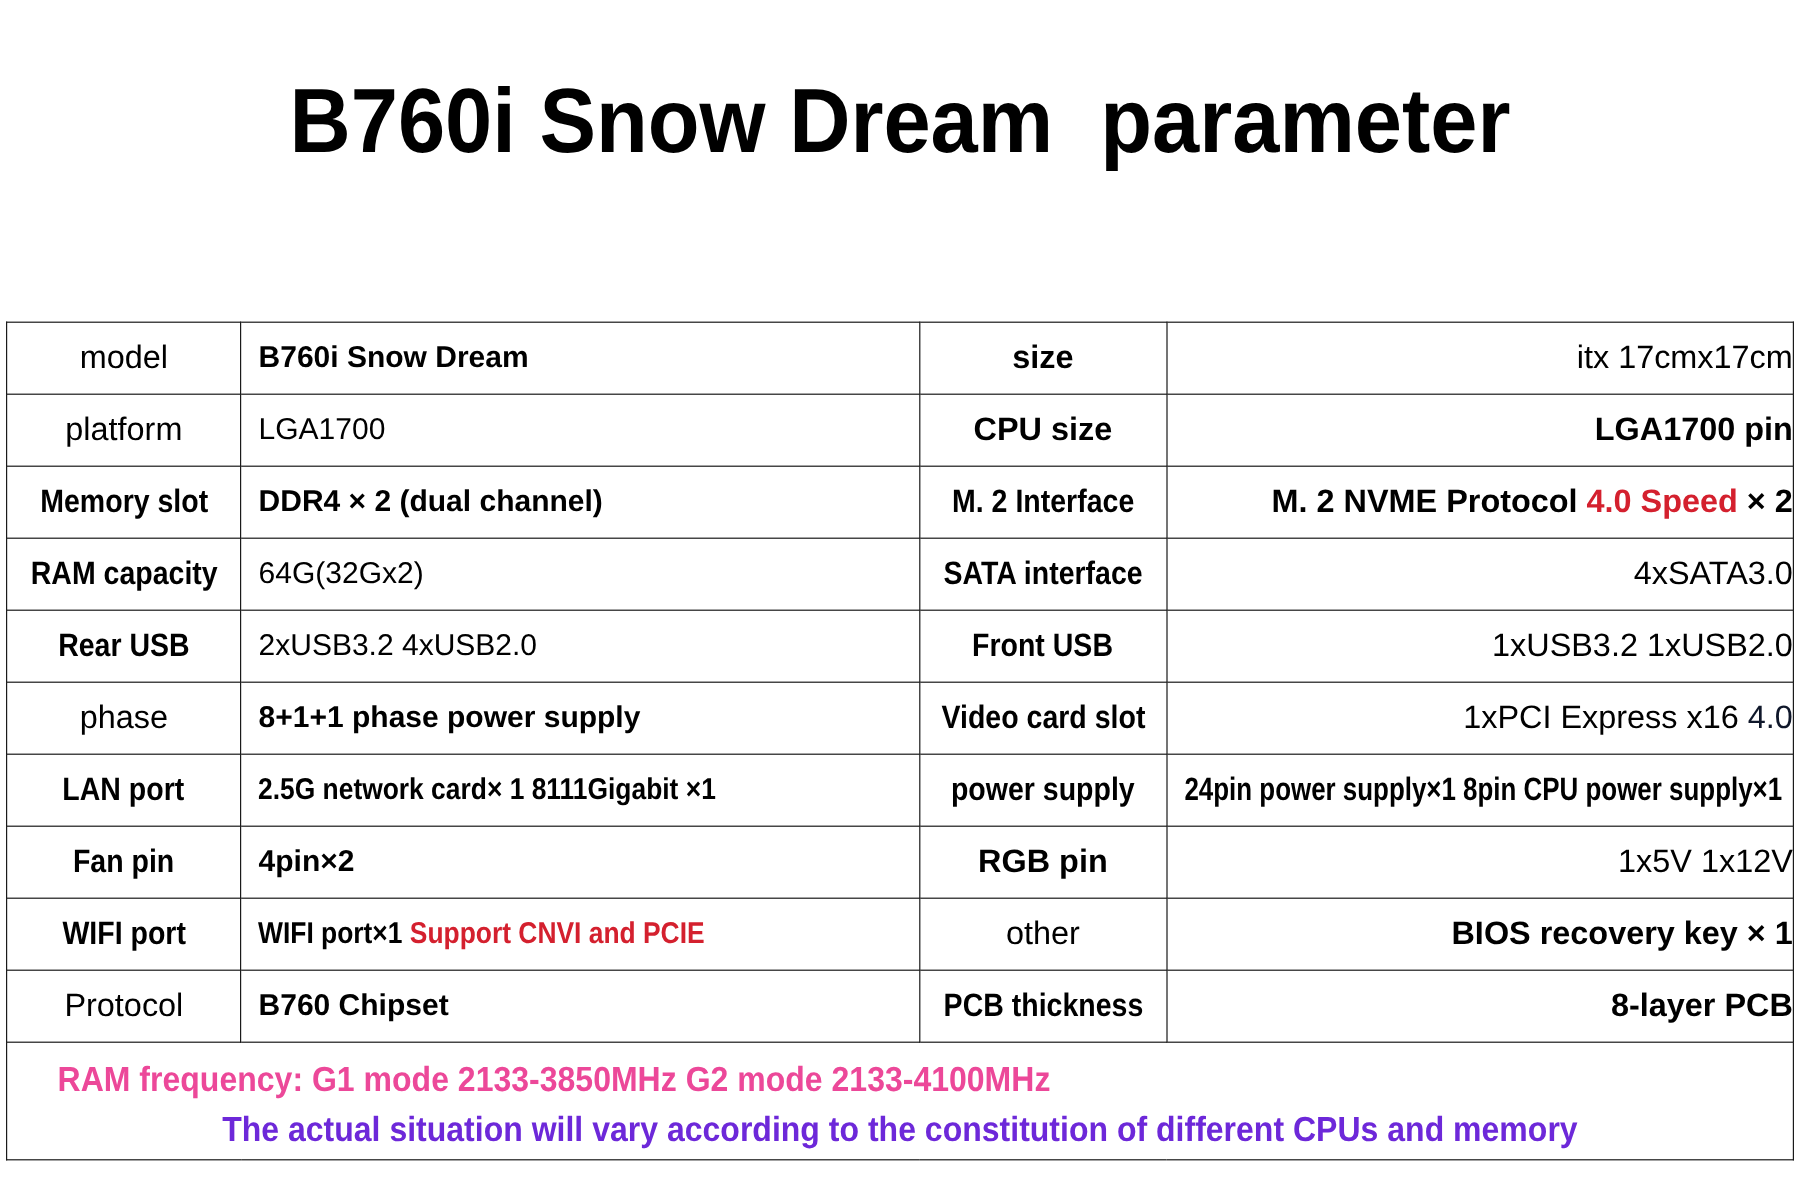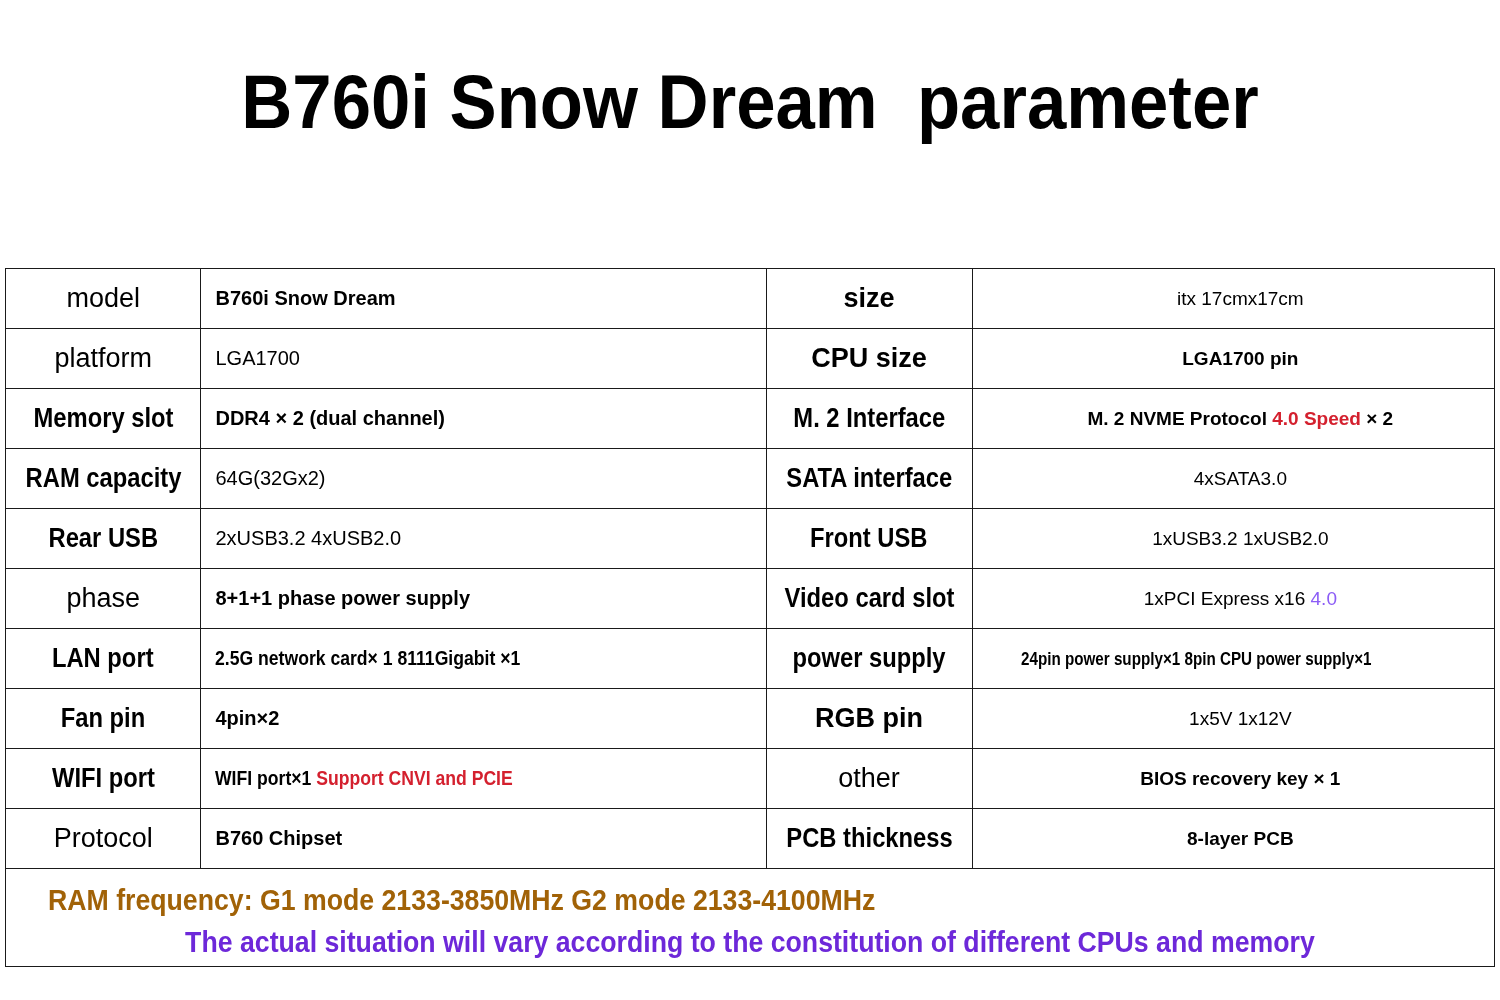--- a/index.html
+++ b/index.html
@@ -61,33 +61,33 @@
   .col-label {
     width: 183px;
     text-align: center;
     font-size: 27px;
     font-weight: normal;
   }
   .col-value-left {
     width: 529px;
     text-align: left;
     padding-left: 14px !important;
-    font-size: 20px;
+    font-size: 25px;
   }
   .col-label2 {
     width: 193px;
     text-align: center;
     font-size: 27px;
     font-weight: normal;
   }
   .col-value-right {
     width: 489px;
-    text-align: center;
+    text-align: right;
     padding-left: 14px !important;
-    font-size: 19px;
+    font-size: 27px;
   }
 
   
   .w-bold   { font-weight: bold; }
   .w-norm   { font-weight: normal; }
   .cond     { display: inline-block; transform: scaleX(0.88); transform-origin: left center; white-space: nowrap; }
   .cond-c   { display: inline-block; transform: scaleX(0.88); transform-origin: center center; white-space: nowrap; }
   .cond-s   { display: inline-block; transform: scaleX(0.80); transform-origin: left center; white-space: nowrap; }
   .thin     { font-weight: 300; }
   .nowrap   { white-space: nowrap; }
@@ -97,21 +97,21 @@
   
   .footer-cell {
     height: 98px !important;
     padding: 0 !important;
     vertical-align: top;
   }
   .footer-line1 {
     display: block;
     font-size: 29px;
     font-weight: bold;
-    color: #a16207;
+    color: #ec4899;
     padding: 8px 0 0 6px;
     white-space: nowrap;
   }
   .footer-line2 {
     display: block;
     text-align: center;
     font-size: 29px;
     font-weight: bold;
     color: #6d28d9;
     padding-top: 9px;
@@ -161,21 +161,21 @@
         <td class="col-label"><span class="w-bold cond-c">Rear USB</span></td>
         <td class="col-value-left"><span class="thin">2xUSB3.2 4xUSB2.0</span></td>
         <td class="col-label2"><span class="w-bold cond-c">Front USB</span></td>
         <td class="col-value-right"><span class="thin">1xUSB3.2 1xUSB2.0</span></td>
       </tr>
 
       <tr>
         <td class="col-label"><span class="w-norm">phase</span></td>
         <td class="col-value-left"><span class="w-bold">8+1+1 phase power supply</span></td>
         <td class="col-label2"><span class="w-bold cond-c">Video card slot</span></td>
-        <td class="col-value-right"><span class="thin nowrap"><span>1xPCI Express x16 </span><span style="color:#8b5cf6;font-weight:normal;">4.0</span></span></td>
+        <td class="col-value-right"><span class="thin nowrap"><span>1xPCI Express x16 </span><span style="color:#0f172a;font-weight:normal;">4.0</span></span></td>
       </tr>
 
       <tr>
         <td class="col-label"><span class="w-bold cond-c">LAN port</span></td>
         <td class="col-value-left"><span class="w-bold cond">2.5G network card× 1    8111Gigabit ×1</span></td>
         <td class="col-label2"><span class="w-bold cond-c">power supply</span></td>
         <td class="col-value-right"><span class="w-bold cond-s">24pin power supply×1 8pin CPU power supply×1</span></td>
       </tr>
 
       <tr>

